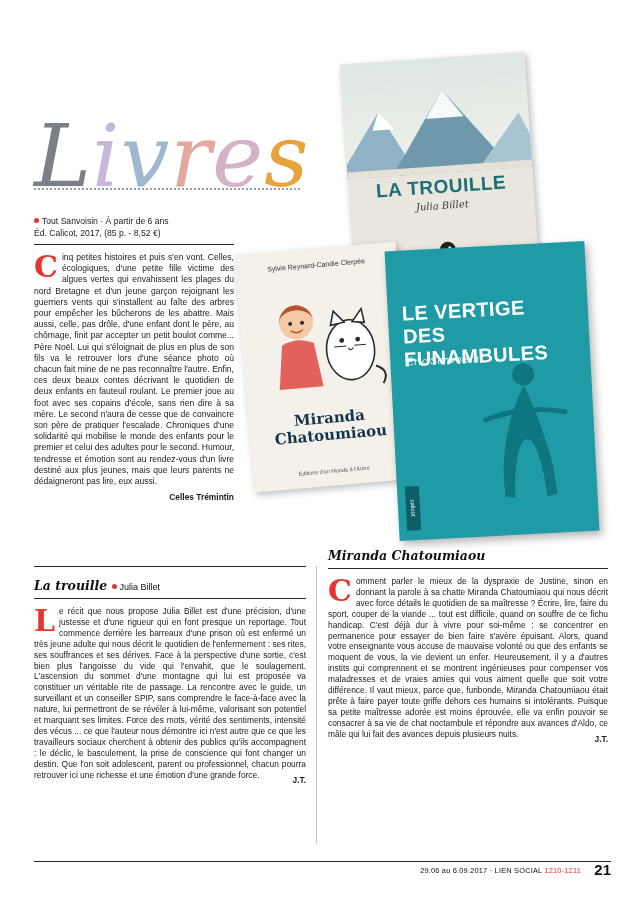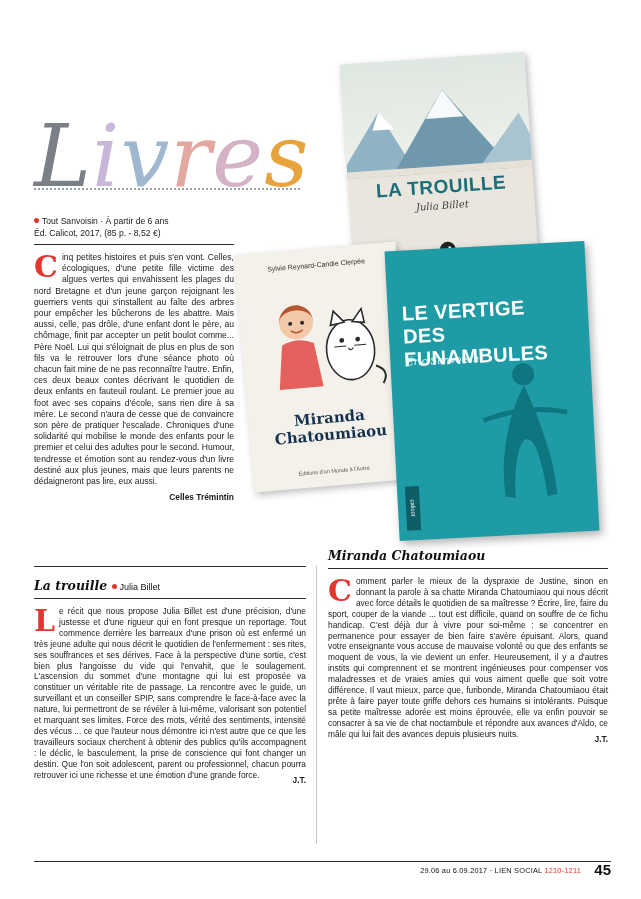--- a/index.html
+++ b/index.html
@@ -404,14 +404,14 @@
   <hr class="meta-rule">
   <div class="art-body">
     <span class="dropcap">C</span><span>omment parler le mieux de la dyspraxie de Justine, sinon en donnant la parole à sa chatte Miranda Chatoumiaou qui nous décrit avec force détails le quotidien de sa maîtresse ? Écrire, lire, faire du sport, couper de la viande ... tout est difficile, quand on souffre de ce fichu handicap. C'est déjà dur à vivre pour soi-même : se concentrer en permanence pour essayer de bien faire s'avère épuisant. Alors, quand votre enseignante vous accuse de mauvaise volonté ou que des enfants se moquent de vous, la vie devient un enfer. Heureusement, il y a d'autres instits qui comprennent et se montrent ingénieuses pour compenser vos maladresses et de vraies amies qui vous aiment quelle que soit votre différence. Il vaut mieux, parce que, furibonde, Miranda Chatoumiaou était prête à faire payer toute griffe dehors ces humains si intolérants. Puisque sa petite maîtresse adorée est moins éprouvée, elle va enfin pouvoir se consacrer à sa vie de chat noctambule et répondre aux avances d'Aldo, ce mâle qui lui fait des avances depuis plusieurs nuits.</span>
     <span class="sign" style="display:inline;float:right;margin-left:6px;">J.T.</span>
   </div>
 </div>
 
 <div class="footer">
   <div class="footer-rule"></div>
   <div class="footer-text"><span>29.06 au 6.09.2017 · LIEN SOCIAL</span> <span class="issue">1210-1211</span></div>
-  <div class="folio">45</div>
+  <div class="folio">21</div>
 </div>
 
 </body></html>

